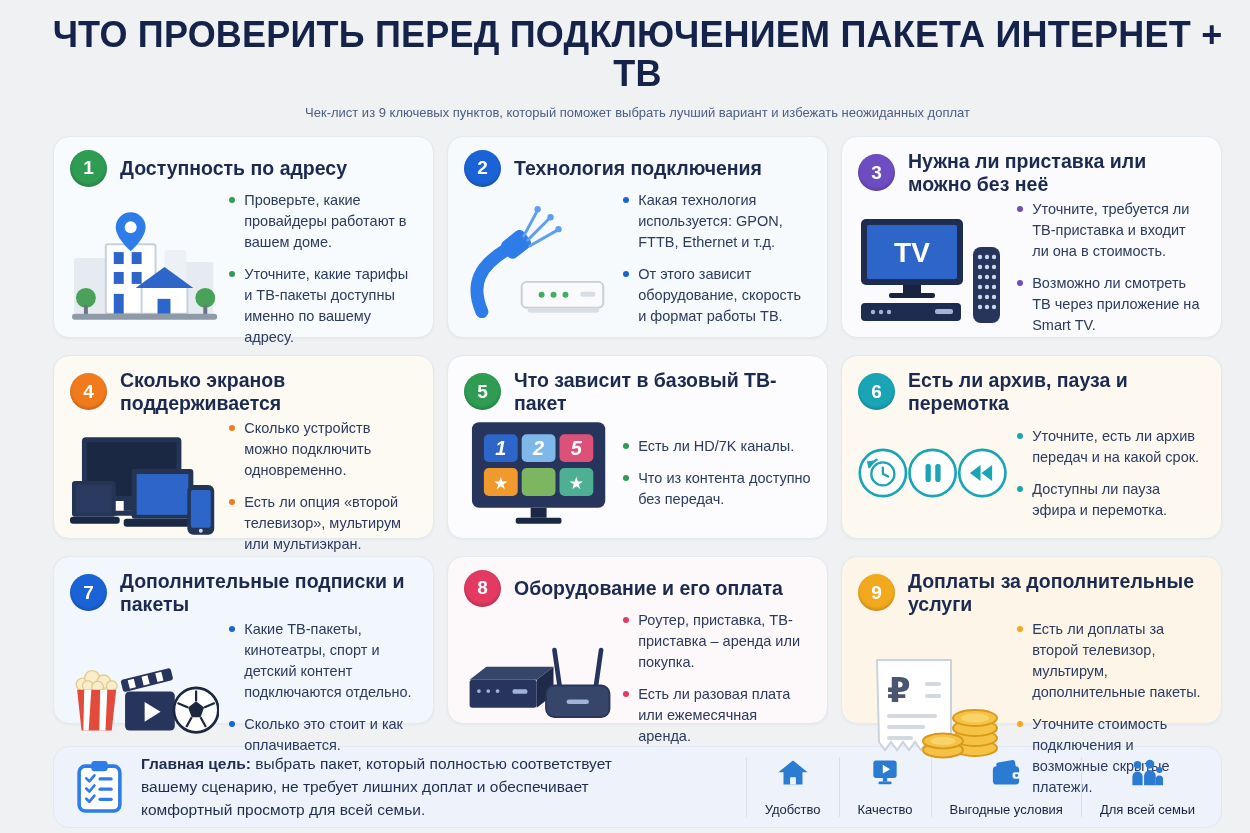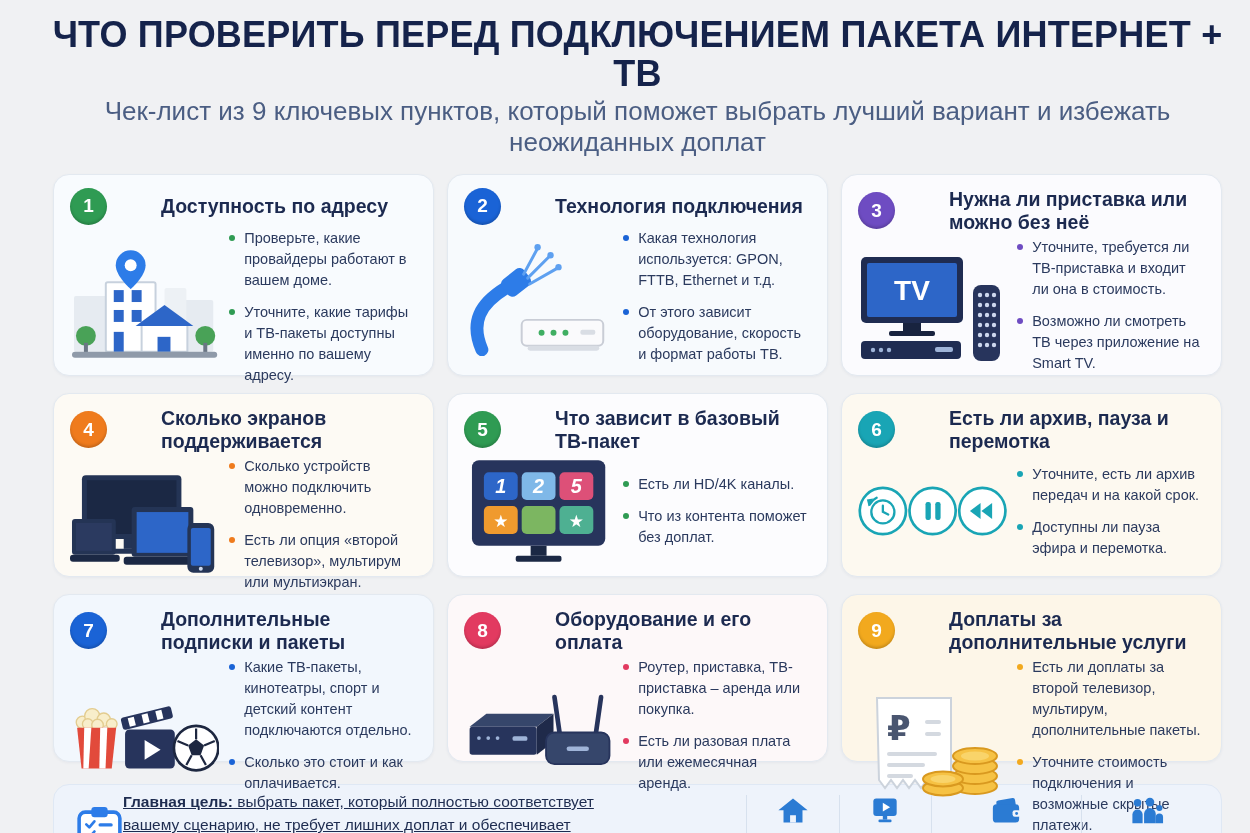--- a/index.html
+++ b/index.html
@@ -12,21 +12,21 @@
   }
   .page { width:1250px; height:833px;padding-left:25px; }
 
   
   .header { text-align:center; padding-top:16px; }
   .title {
     font-size:36px; font-weight:800; color:#15234b;
     letter-spacing:.2px; line-height:1.08;
   }
   .subtitle {
-    margin-top:2px; font-size:26px; color:#4b5e83; font-weight:500;
+    margin-top:11px; font-size:13px; color:#4b5e83; font-weight:500;
   }
 
   
   .grid {
     margin:16px 28px 0;
     display:grid;
     grid-template-columns:1fr 1fr 1fr;
     grid-template-rows:202px 184px 168px;
     gap:17px 13px;
   }
@@ -38,35 +38,35 @@
     display:flex; flex-direction:column;
   }
   .card-head { display:flex; align-items:center; gap:13px; }
   .badge {
     width:37px; height:37px; border-radius:50%; flex:none;
     background:var(--accent); color:#fff;
     font-size:19px; font-weight:700;
     display:flex; align-items:center; justify-content:center;
     box-shadow:inset 0 -2px 3px rgba(0,0,0,.18);
   }
-  .card-title { font-size:19.5px; font-weight:700; color:#1c2a50; line-height:1.18;margin-left:41px; }
+  .card-title { font-size:19.5px; font-weight:700; color:#1c2a50; line-height:1.18; }
   .card-body { flex:1; display:flex; align-items:center; gap:10px; margin-top:3px; }
   .card-art { flex:0 0 43%; display:flex; justify-content:center; align-items:flex-start; }
   .card-art svg { max-width:100%; }
   .points { flex:1; display:flex; flex-direction:column; gap:11px; }
   .point { display:flex; gap:9px; font-size:14.5px; color:#2b3a5e; line-height:1.45; }
   .dot { width:6px; height:6px; border-radius:50%; background:var(--accent); margin-top:7px; flex:none; }
 
   
   .footerbar {
     margin:22px 28px 0; height:82px;
     background:#eef3fb; border:1.5px solid #dfe8f4; border-radius:16px;
     display:flex; align-items:center; padding:0 8px 0 22px;
   }
-  .goal { display:flex; align-items:flex-end; flex:1; padding-right:10px;text-decoration:underline; }
+  .goal { display:flex; align-items:center; gap:18px; flex:1; padding-right:10px; }
   .goal-text { font-size:15.5px; color:#1e2c50; line-height:1.5; max-width:480px; }
   .goal-label { font-weight:700; }
   .f-items { display:flex; align-items:stretch; height:60px; }
   .f-item {
     display:flex; flex-direction:column; align-items:center;
     justify-content:center; padding:2px 18px 0;
     border-left:1px solid #d7e1ee;
     gap:16px;
   }
   .f-label { font-size:13px; color:#16233f; white-space:nowrap; }
@@ -273,25 +273,25 @@
             <text x="75" y="71" font-size="17" fill="#ffffff" text-anchor="middle"></text>
             <rect x="96" y="50" width="34" height="28" rx="5" fill="#4eb092"></rect>
             <text x="113" y="71" font-size="17" fill="#ffffff" text-anchor="middle">★</text>
             <rect x="67" y="90" width="16" height="10" fill="#1b2844"></rect>
             <rect x="52" y="100" width="46" height="6" rx="2" fill="#1b2844"></rect>
           </svg>
         </div>
         <div class="points">
           <div class="point">
               <span class="dot"></span>
-              <span>Есть ли HD/4K каналы.</span>
-            </div>
-          <div class="point">
-              <span class="dot"></span>
-              <span>Что из контента поможет без доплат.</span>
+              <span>Есть ли HD/7K каналы.</span>
+            </div>
+          <div class="point">
+              <span class="dot"></span>
+              <span>Что из контента доступно без передач.</span>
             </div>
         </div>
       </div>
     </section>
 
     <section class="card" style="--accent: #19a5b5; background: rgb(253, 249, 240);">
       <div class="card-head">
         <div class="badge">6</div>
         <div class="card-title">Есть ли архив, пауза и перемотка</div>
       </div>

